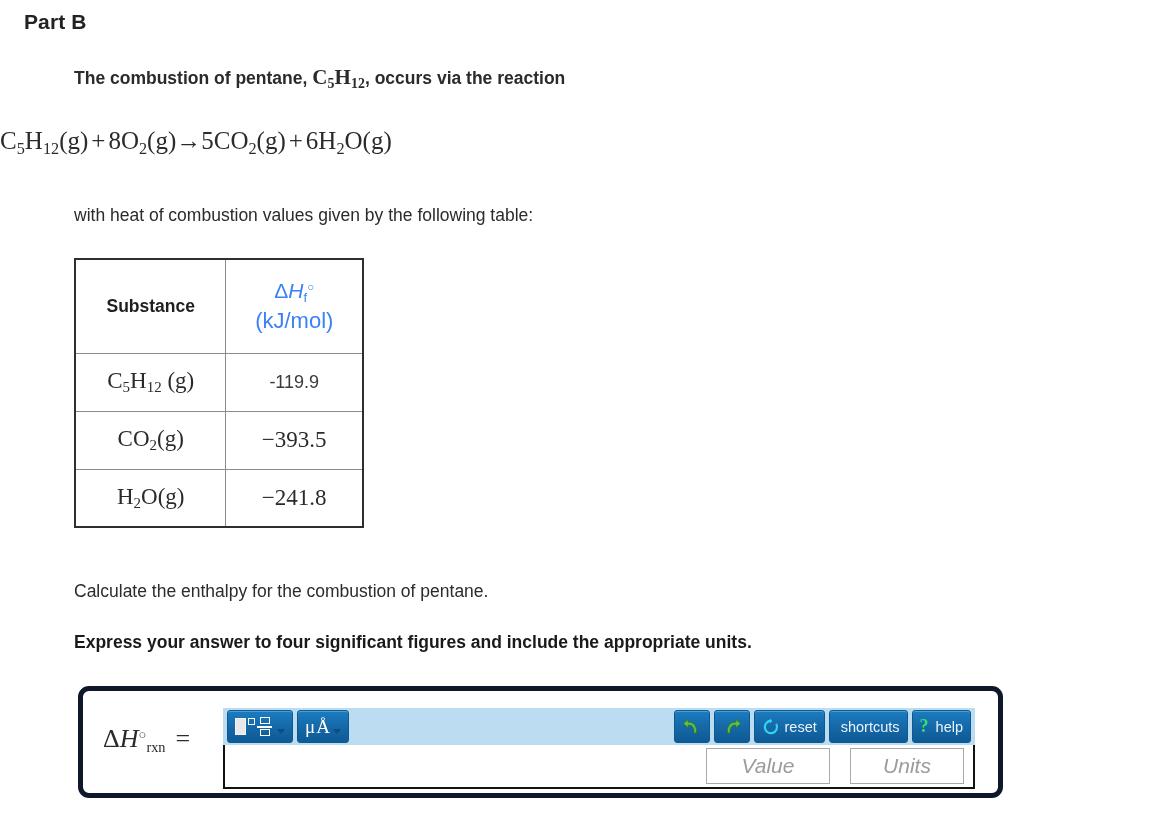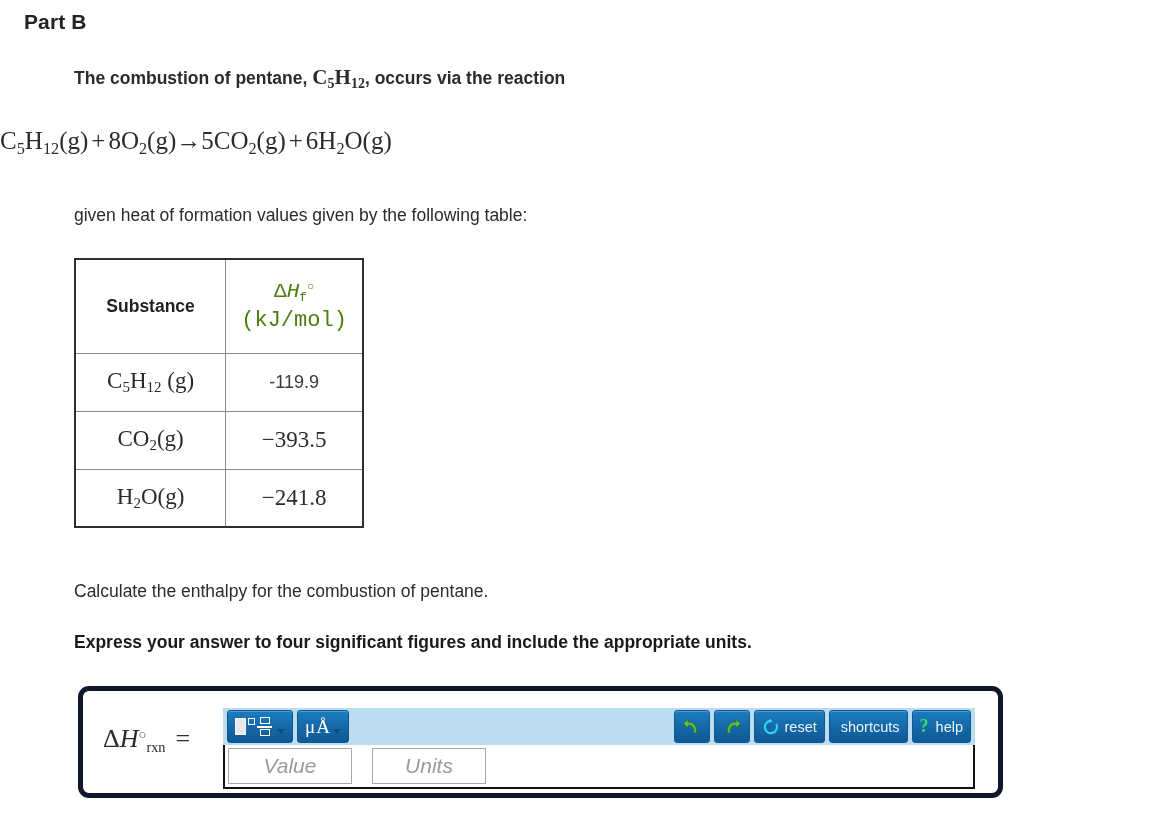--- a/index.html
+++ b/index.html
@@ -84,23 +84,23 @@
   .hdr-row td { height: 94px; }
   .body-row td { height: 58px; }
 
   .hdr-substance {
     font-family: "Liberation Sans", sans-serif;
     font-size: 17.5px;
     font-weight: bold;
     color: #1f1f1f;
   }
   .hdr-math {
-    font-family: Liberation Mono, monospace;
+    font-family: Liberation Sans, sans-serif;
     font-size: 21px;
-    color: #4d7c0f;
+    color: #3b82f6;
     line-height: 1.32;
   }
   .hdr-math .unit { font-size: 22px; display: block; }
   .hdr-math .dh { display: block; }
   .hdr-math .dh i { font-style: italic; }
   .hdr-math .dh sub { font-size: 0.62em; vertical-align: -0.3em; font-style: normal; }
   .hdr-math .dh sup { font-size: 0.55em; vertical-align: 0.6em; }
 
   .cell-formula {
     font-family: "Liberation Serif", "DejaVu Serif", serif;
@@ -253,21 +253,22 @@
 
   
   .editor-field {
     position: relative;
     height: 44px;
     background: #ffffff;
     border: 2px solid #121212;
     border-top: none;
     display: flex;
     align-items: center;
-    padding: 3px;
+    padding: 9px;
+    justify-content: flex-end;
   }
   .ph-box {
     height: 36px;
     border: 1px solid #a9a9a9;
     background: #ffffff;
     display: flex;
     align-items: center;
     justify-content: center;
     font-style: italic;
     font-size: 21px;
@@ -286,21 +287,21 @@
   <div class="part-title">Part B</div>
 
   <div class="para para-intro">
     <span>The combustion of pentane, </span><span class="math">C<sub>5</sub>H<sub>12</sub></span><span>, occurs via the reaction</span>
   </div>
 
   <div class="equation">
     <span>C<sub>5</sub>H<sub>12</sub>(g)</span><span class="eq-op">+</span><span>8O<sub>2</sub>(g)</span><span>→</span><span>5CO<sub>2</sub>(g)</span><span class="eq-op">+</span><span>6H<sub>2</sub>O(g)</span>
   </div>
 
-  <div class="para para-table-lead">given heat of formation values given by the following table:</div>
+  <div class="para para-table-lead">with heat of combustion values given by the following table:</div>
 
   <table class="hf-table">
     <tbody>
       <tr class="hdr-row">
         <td class="col-sub">
           <span class="hdr-substance">Substance</span>
         </td>
         <td class="col-val">
           <span class="hdr-math">
             <span class="dh">Δ<i>H</i><sub>f</sub><sup>○</sup></span>

